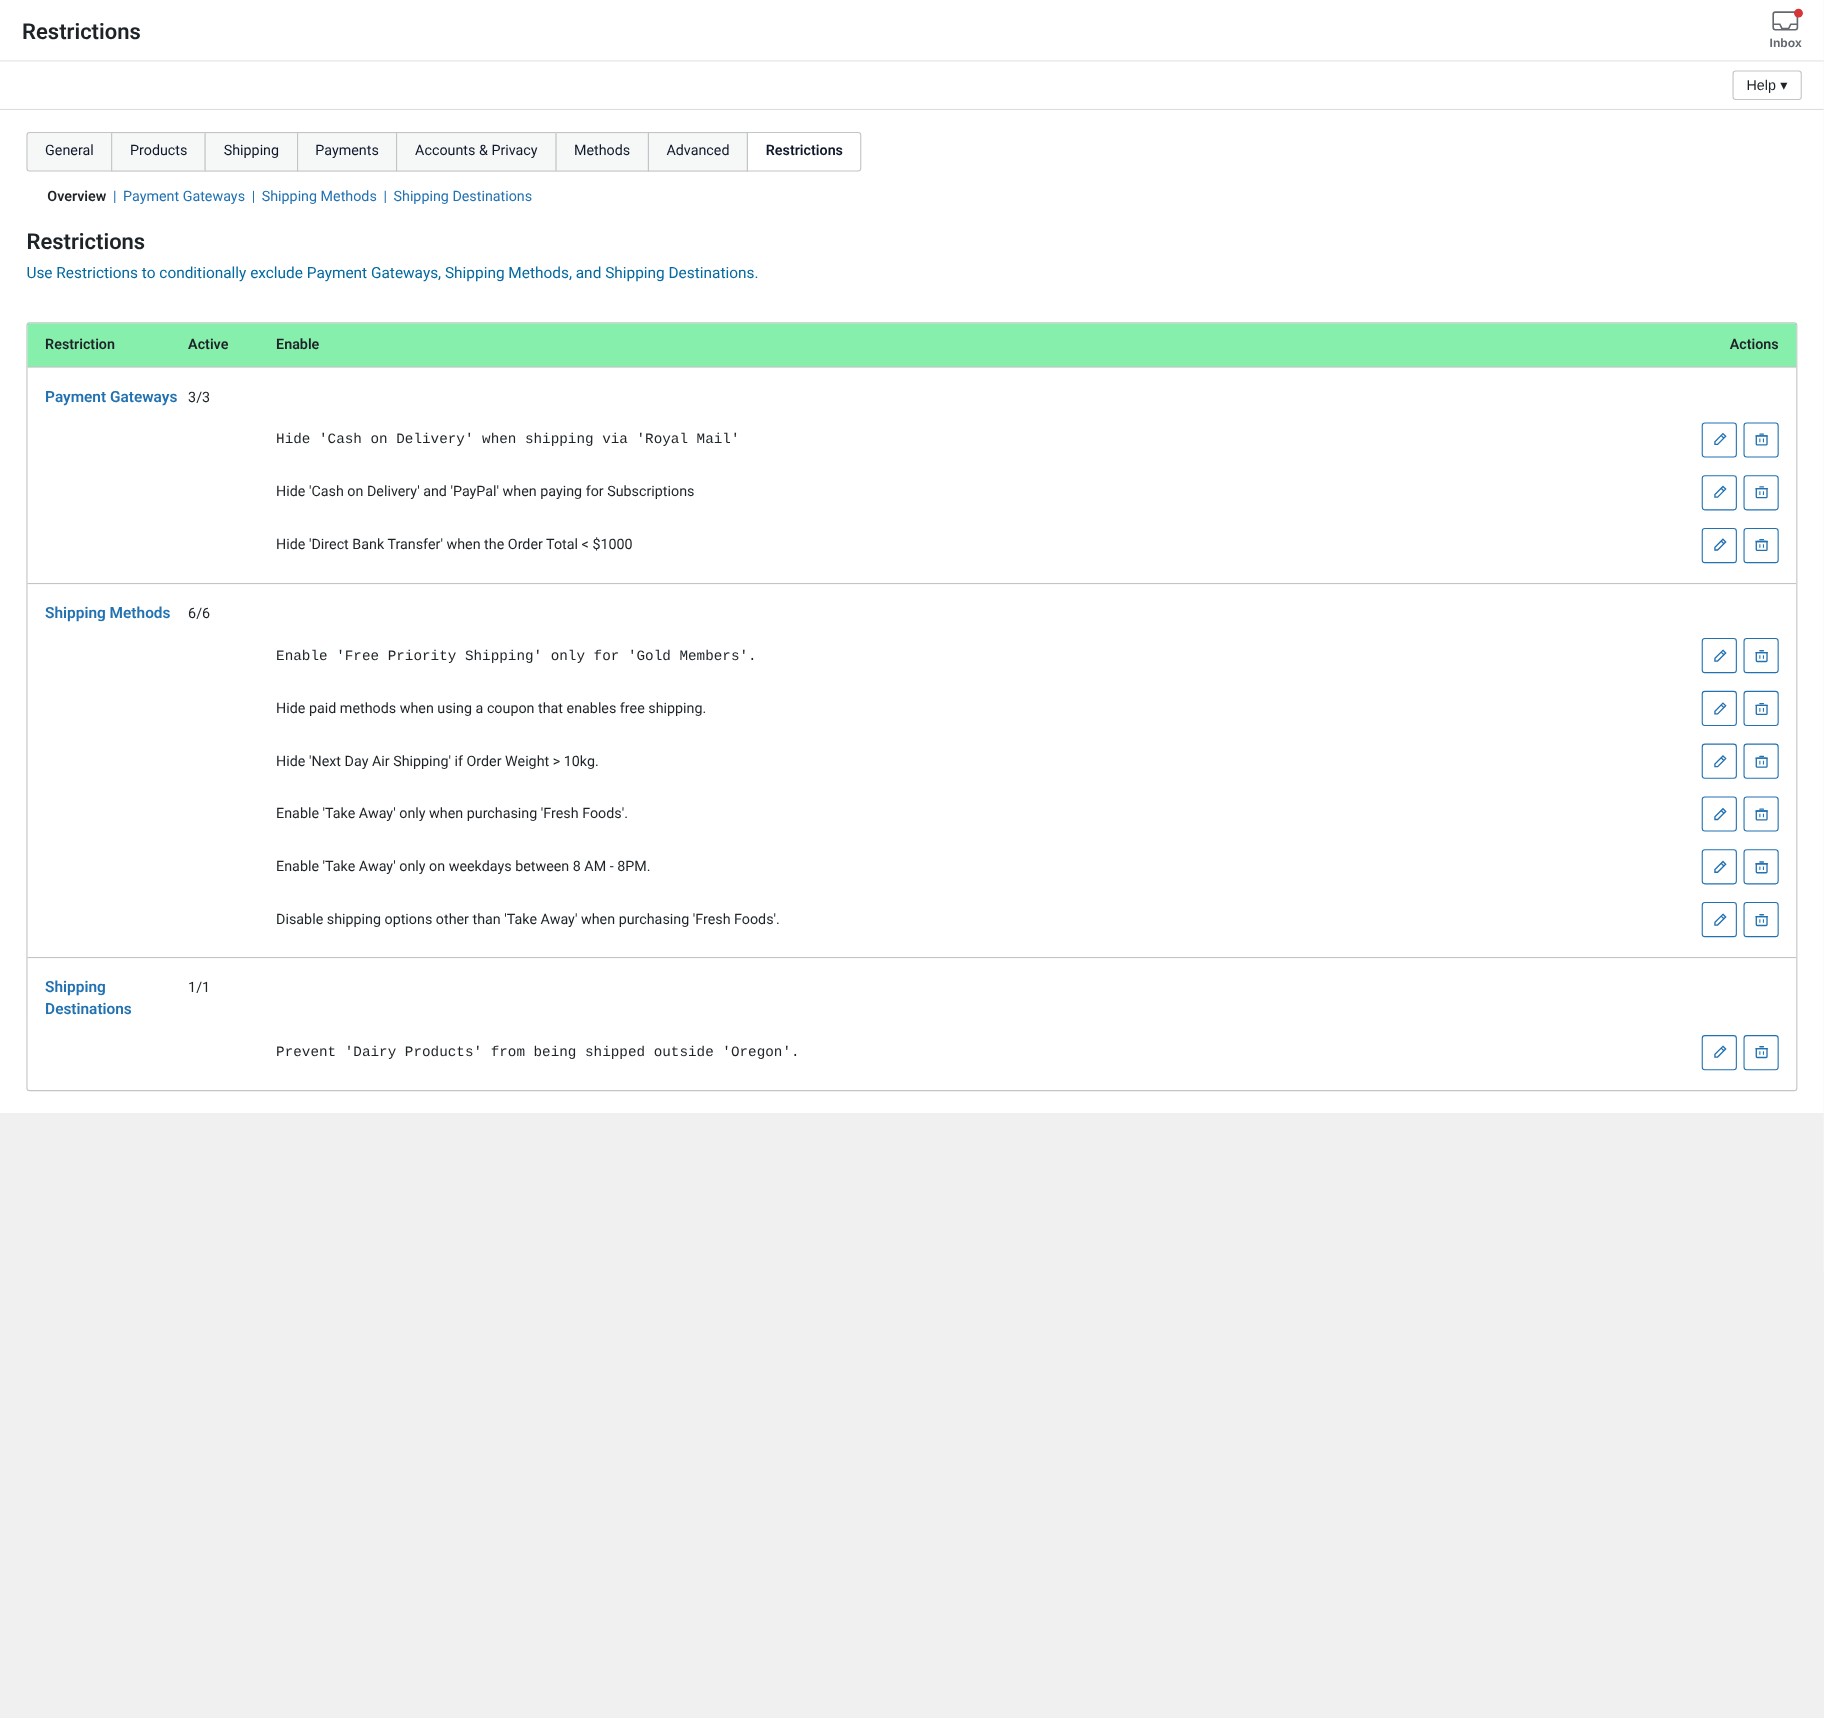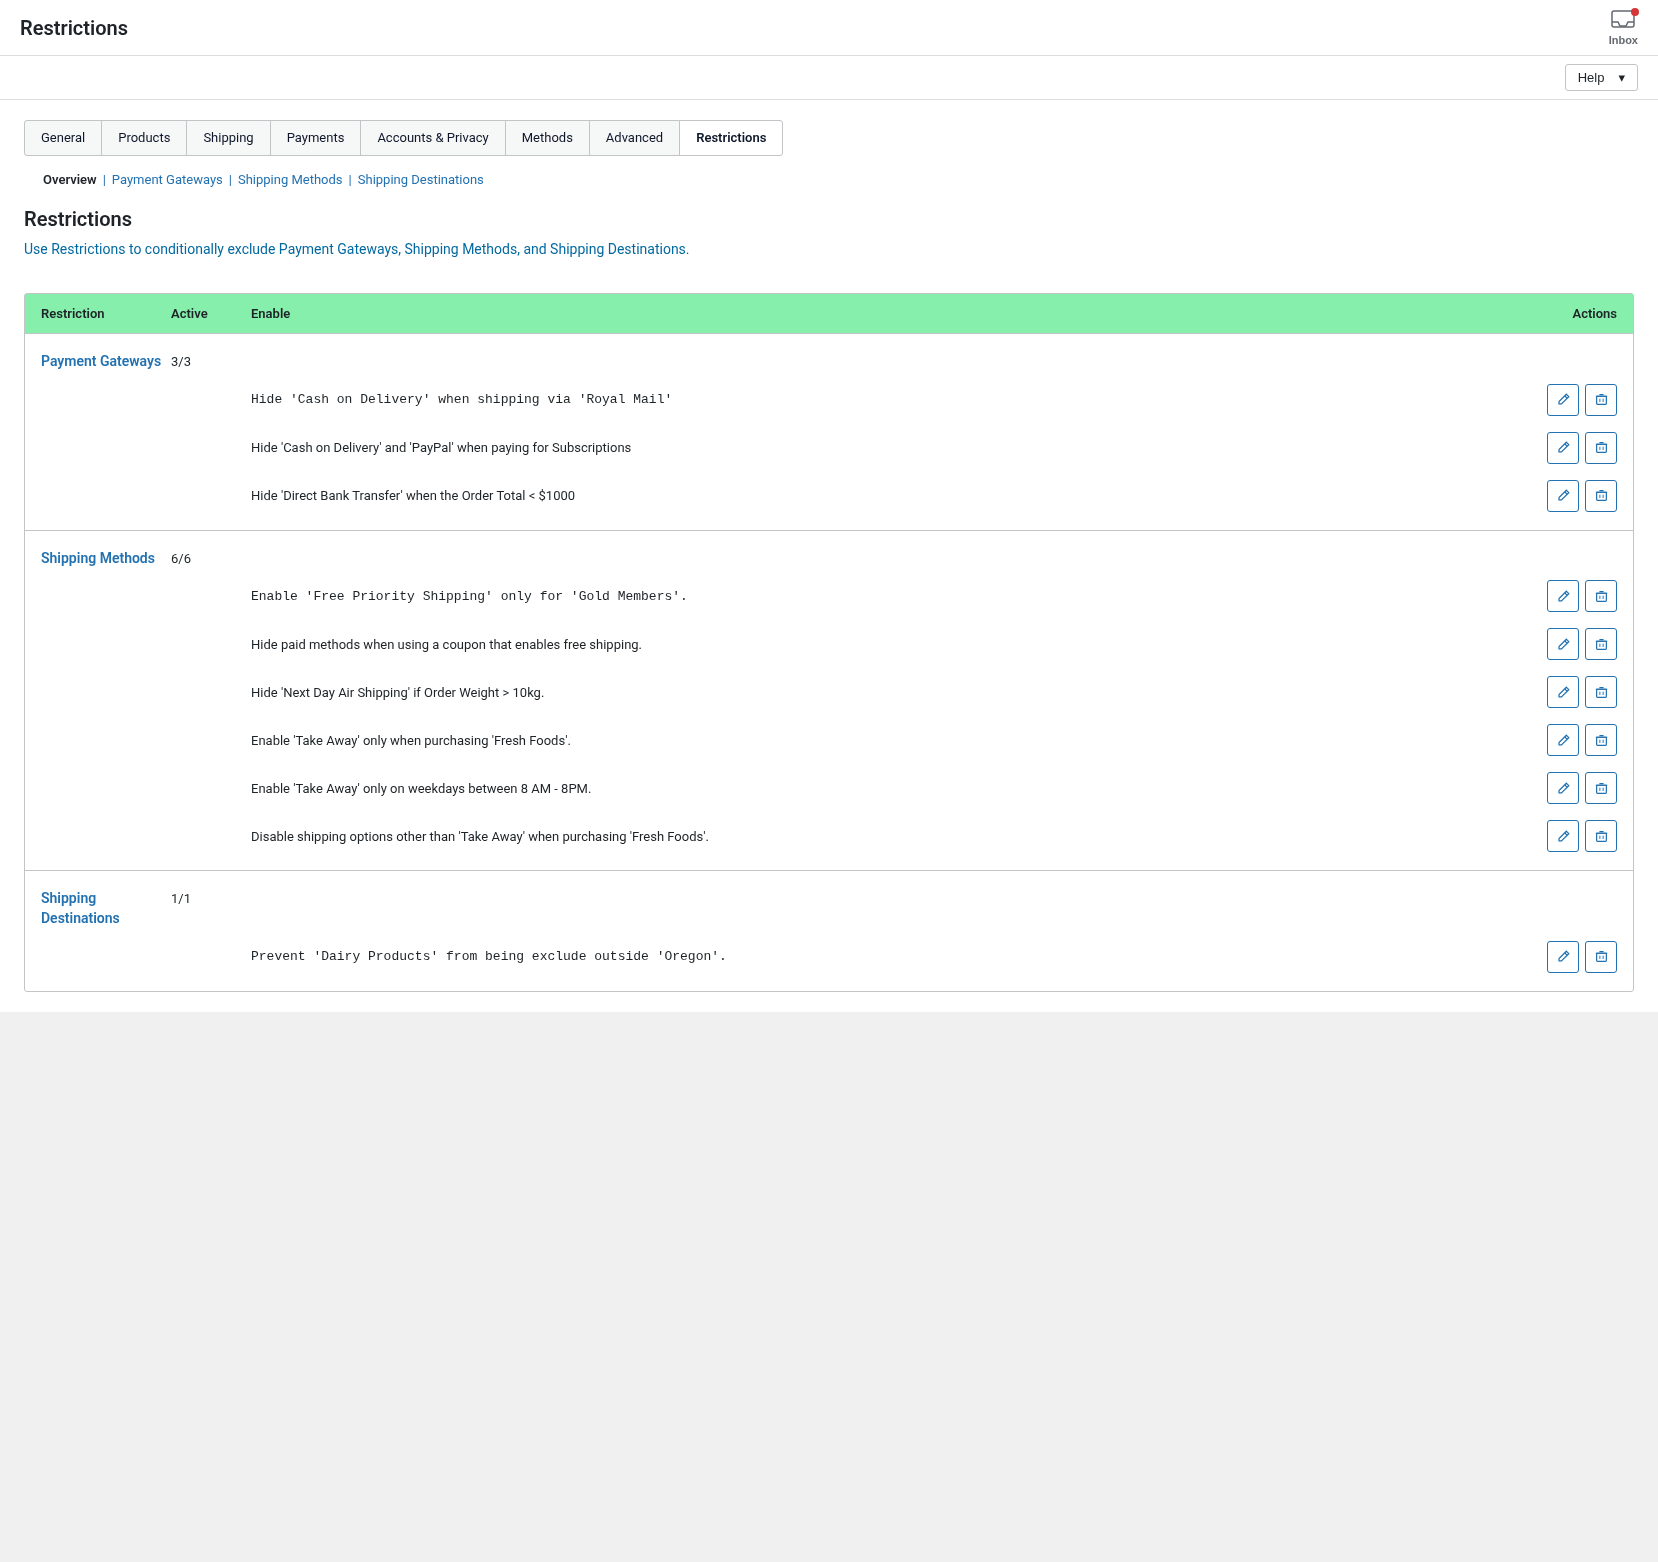--- a/index.html
+++ b/index.html
@@ -66,21 +66,21 @@
     }
     .help-btn {
       background: #fff;
       border: 1px solid #c3c4c7;
       border-radius: 3px;
       padding: 5px 12px;
       font-size: 13px;
       cursor: pointer;
       display: flex;
       align-items: center;
-      gap: 14px;
+      gap: 4px;
       color: #1d2327;
     }
 
     
     .main-content {
       background: #fff;
       margin: 0;
       padding: 20px 24px;
     }
 
@@ -496,21 +496,21 @@
         </div>
         <div class="group-block">
           <div class="group-header-row">
             <div class="group-name-cell">Shipping Destinations</div>
             <div class="group-active-cell">1/1</div>
             <div></div>
             <div></div>
           </div>
           <div class="restriction-entry first last">
             <div></div>
-            <div class="entry-summary">Prevent 'Dairy Products' from being exclude outside 'Oregon'.</div>
+            <div class="entry-summary">Prevent 'Dairy Products' from being shipped outside 'Oregon'.</div>
             <div class="entry-actions">
               <button class="action-btn">
                 <svg width="13" height="13" viewBox="0 0 16 16" fill="none" xmlns="http://www.w3.org/2000/svg">
                   <path d="M11.5 1.5L14.5 4.5L5.5 13.5H2.5V10.5L11.5 1.5Z" stroke="#2271b1" stroke-width="1.5" fill="none"></path>
                   <path d="M9.5 3.5L12.5 6.5" stroke="#2271b1" stroke-width="1.5"></path>
                 </svg>
               </button>
               <button class="action-btn">
                 <svg width="13" height="13" viewBox="0 0 16 16" fill="none" xmlns="http://www.w3.org/2000/svg">
                   <rect x="2" y="4" width="12" height="10" rx="1" stroke="#2271b1" stroke-width="1.5" fill="none"></rect>

